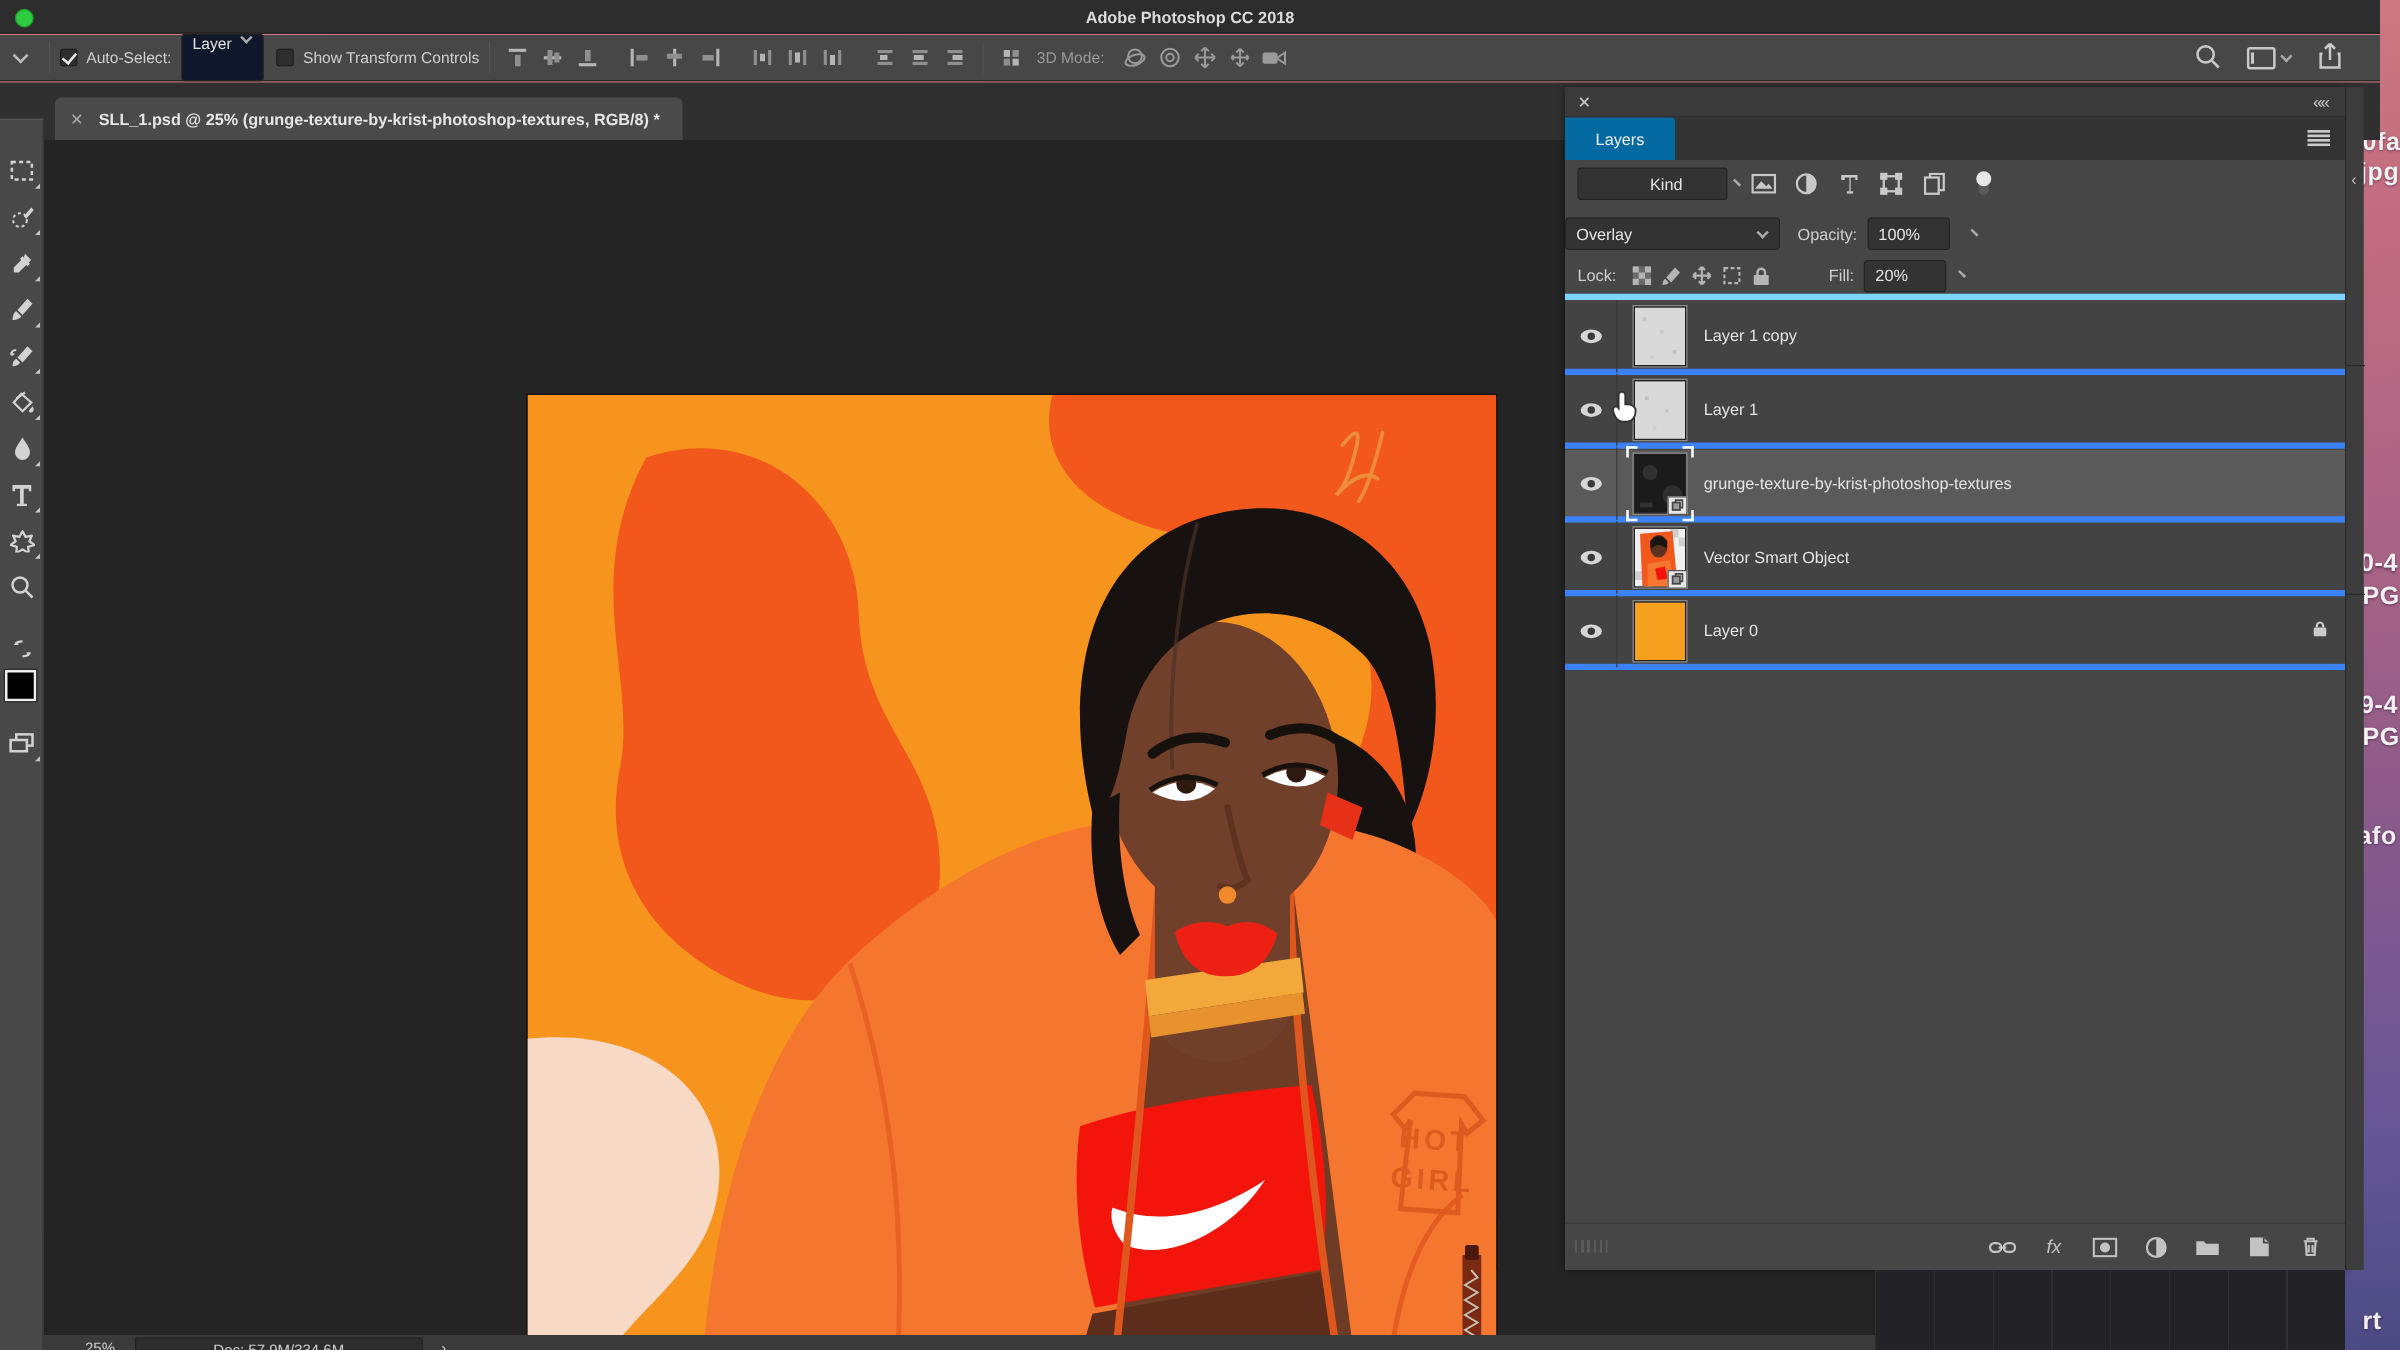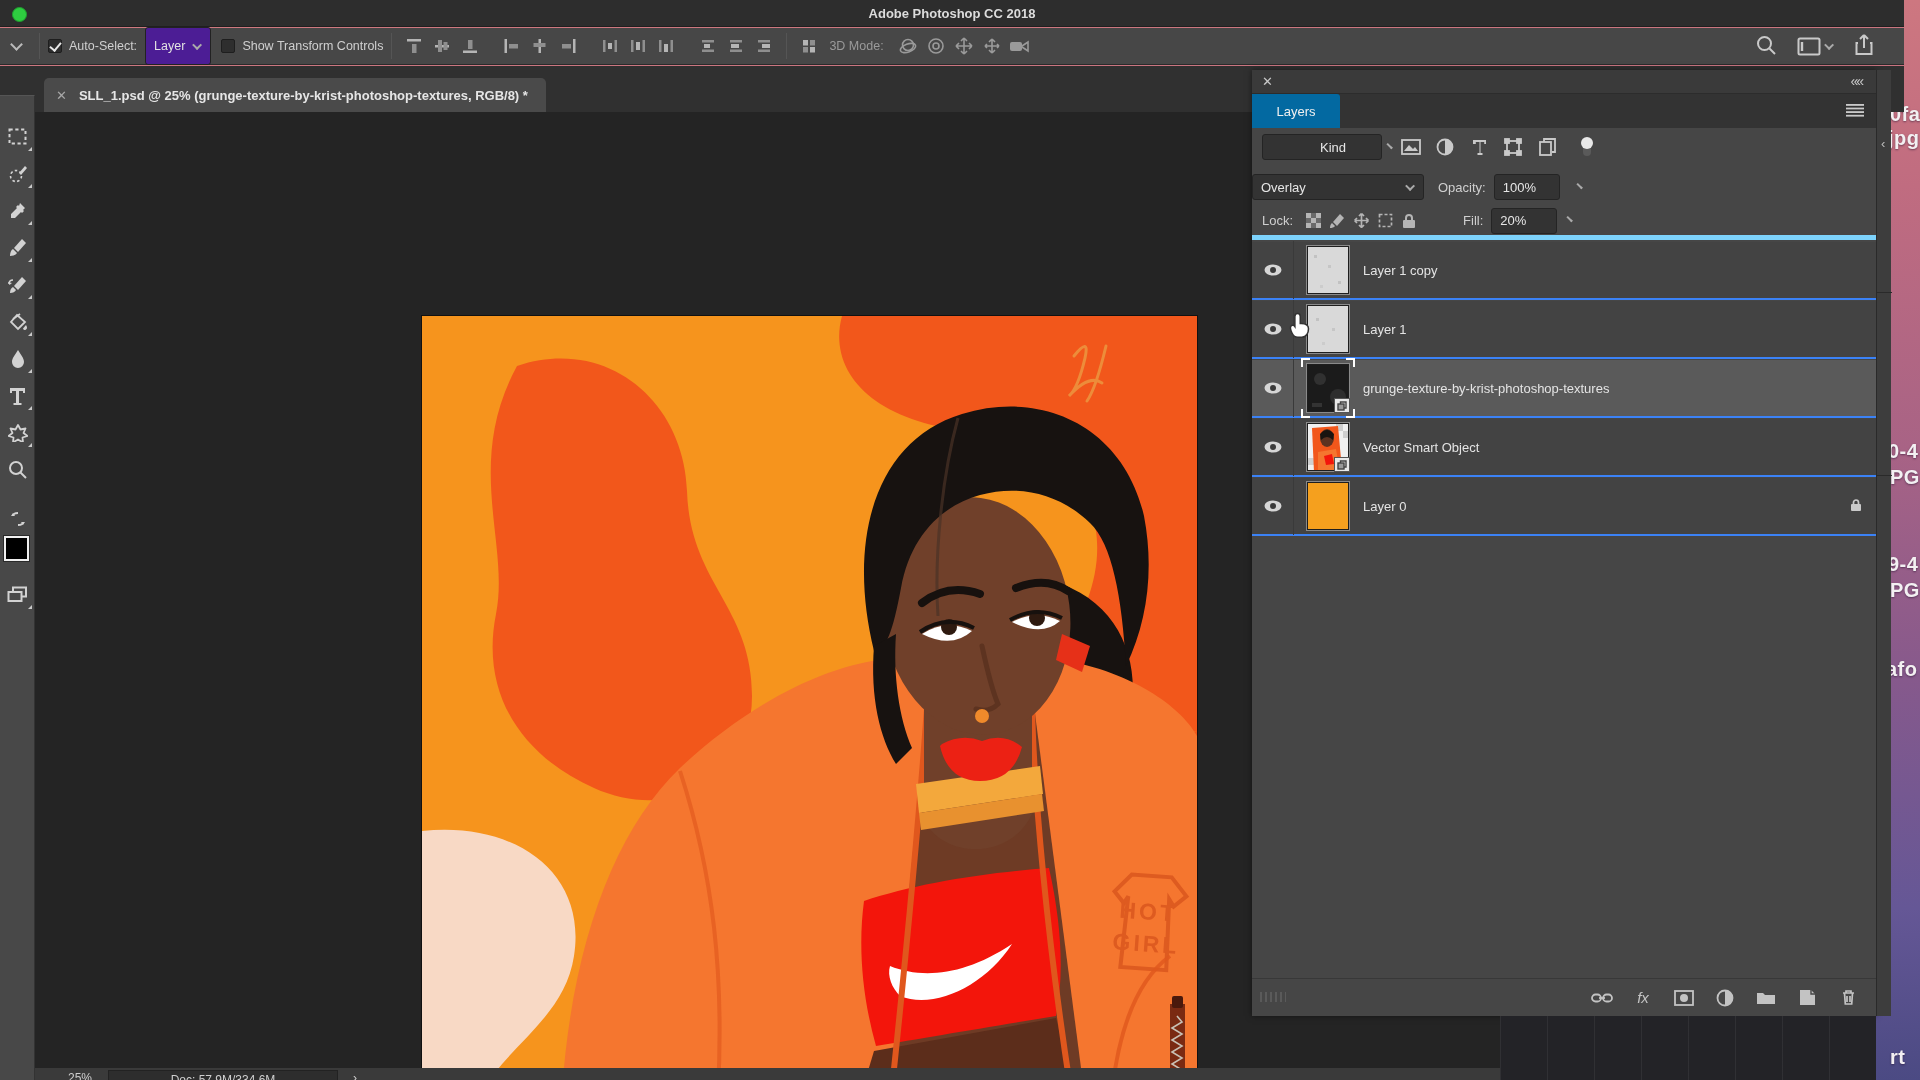--- a/index.html
+++ b/index.html
@@ -17,21 +17,21 @@
   #traffic-green { left:12px; top:7px; width:15px; height:15px; border-radius:50%; background:#2ecc40; border:1px solid #1f9f30; }
   #window-title { width:100%; text-align:center; top:6px; color:#dcdcdc; font-size:13px; font-weight:bold; }
 
   #optionsbar { left:0; top:28px; width:1904px; height:37px; background:#474747; border-bottom:1px solid #2a2a2a;
     display:flex; align-items:center; color:#cfcfcf; font-size:12.5px; position:absolute; }
   .ob-sep { width:1px; height:26px; background:#3a3a3a; border-right:1px solid #555; margin:0 8px; }
   .ob-chevron { width:9px; height:9px; border-left:2px solid #bbb; border-bottom:2px solid #bbb; transform:rotate(-45deg); margin:0 10px 4px 12px; }
   .checkbox { width:14px; height:14px; border:1px solid #1e1e1e; background:#2e2e2e; border-radius:2px; margin-right:7px; position:relative; flex:none; }
   .checkbox.checked::after { content:""; position:absolute; left:3px; top:0px; width:5px; height:9px;
     border-right:2px solid #e8e8e8; border-bottom:2px solid #e8e8e8; transform:rotate(40deg); }
-  .ob-select { background:#4c1d95; border:1px solid #222; border-radius:3px; height:38px; display:flex; align-items:center;
+  .ob-select { background:#0f172a; border:1px solid #222; border-radius:3px; height:38px; display:flex; 
     padding:0 8px; margin:0 10px 0 8px; color:#e2e2e2; }
   .sel-caret { width:7px; height:7px; border-left:2px solid #aaa; border-bottom:2px solid #aaa; transform:rotate(-45deg) translateY(-2px); margin-left:10px; }
   .ob-icon { width:24px; height:22px; margin:0 2px; display:flex; align-items:center; justify-content:center; }
   .ob-icon svg { display:block; }
   #ob-3d-label { color:#9a9a9a; margin:0 10px 0 6px; }
   #ob-right { position:absolute; right:30px; top:0; height:37px; display:flex; align-items:center; gap:20px; }
 
   
   #tabbar { left:0; top:66px; width:1904px; height:46px; background:#303030; }
   #doc-tab { left:44px; top:12px; height:34px; background:#4a4a4a; border-radius:5px 5px 0 0; display:flex; align-items:center;
@@ -63,21 +63,21 @@
   #lp-filter { top:58px; height:38px; padding-left:10px; }
   .lp-field { background:#333; border:1px solid #242424; border-radius:3px; height:26px; display:flex; align-items:center; padding:0 8px; color:#e6e6e6;gap:44px; }
   .fld-caret { width:7px; height:7px; border-left:2px solid #aaa; border-bottom:2px solid #aaa; transform:rotate(-45deg) translateY(-2px); margin-left:auto; }
   .filter-icon { width:26px; height:24px; margin-left:8px; display:flex; align-items:center; justify-content:center; }
   #lp-blend { top:100px; height:34px; }
   #lp-lock { top:136px; height:34px; padding-left:10px; border-bottom:5px solid #7dd3fc; }
   .lp-label { color:#cfcfcf; margin-right:8px; }
   .lock-icon { width:24px; height:22px; display:flex; align-items:center; justify-content:center; }
 
   #lp-list { left:0; top:172px; width:624px; height:708px; position:absolute; }
-  .layer-row { position:absolute; left:0; width:624px; height:58px; border-bottom:2px solid #3b82f6; background:#434343; display:flex; align-items:center; }
+  .layer-row { position:absolute; left:0; width:624px; height:58px; border-bottom:5px solid #3b82f6; background:#434343; display:flex; align-items:center; }
   .layer-row.selected { background:#5a5a5a; }
   .eye-cell { width:42px; height:58px; border-right:1px solid #3a3a3a; display:flex; align-items:center; justify-content:center; flex:none; }
   .thumb-wrap { position:relative; margin:0 14px 0 13px; flex:none; }
   .thumb { width:42px; height:48px; border:1px solid #1e1e1e; outline:1px solid #8a8a8a; display:block; }
   .so-badge { position:absolute; right:-1px; bottom:-1px; width:16px; height:15px; background:#e8e8e8; border:1px solid #555;
     display:flex; align-items:center; justify-content:center; }
   .so-badge svg { display:block; }
   .corner { position:absolute; width:9px; height:9px; border:2px solid #fff; }
   .corner.tl { left:-6px; top:-6px; border-right:none; border-bottom:none; }
   .corner.tr { right:-6px; top:-6px; border-left:none; border-bottom:none; }

